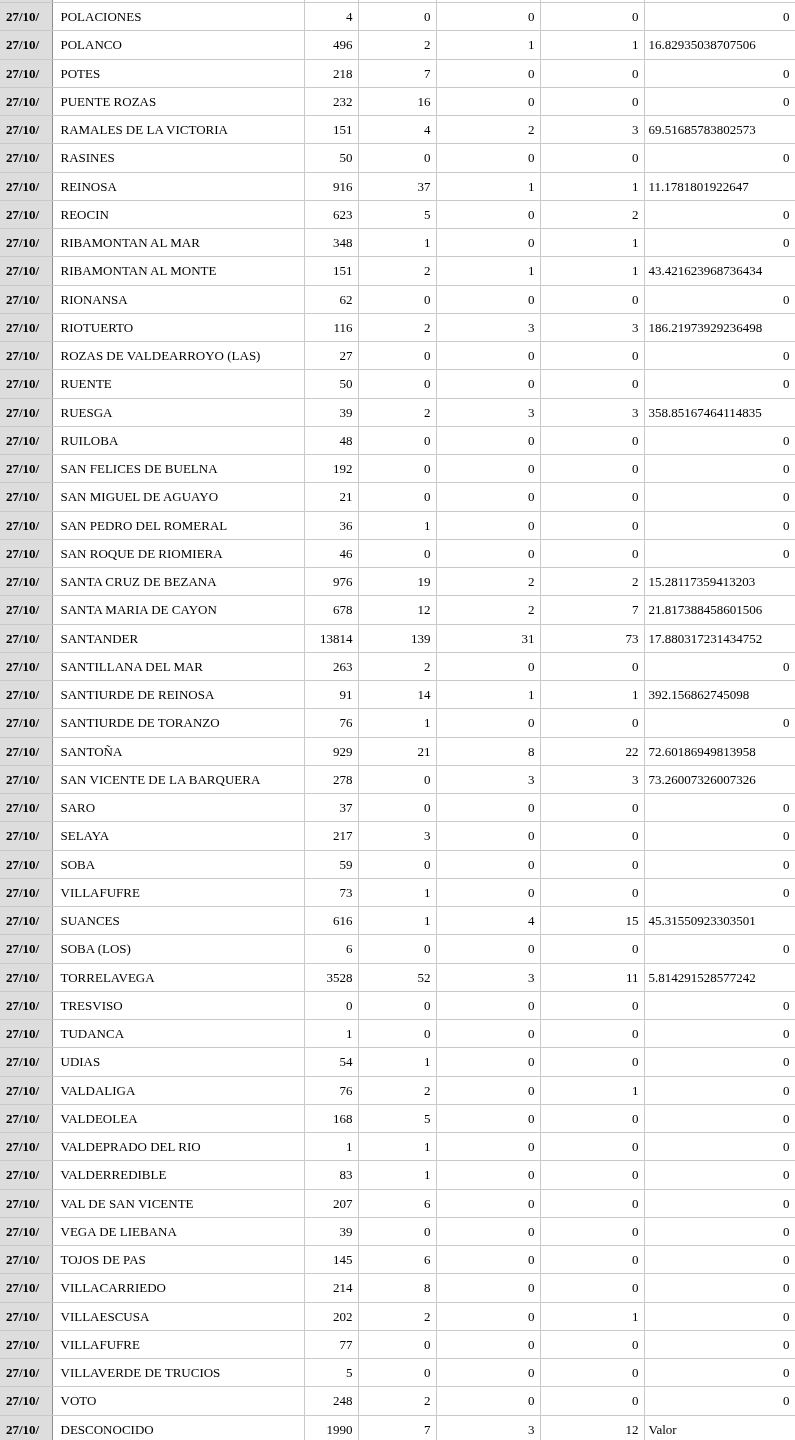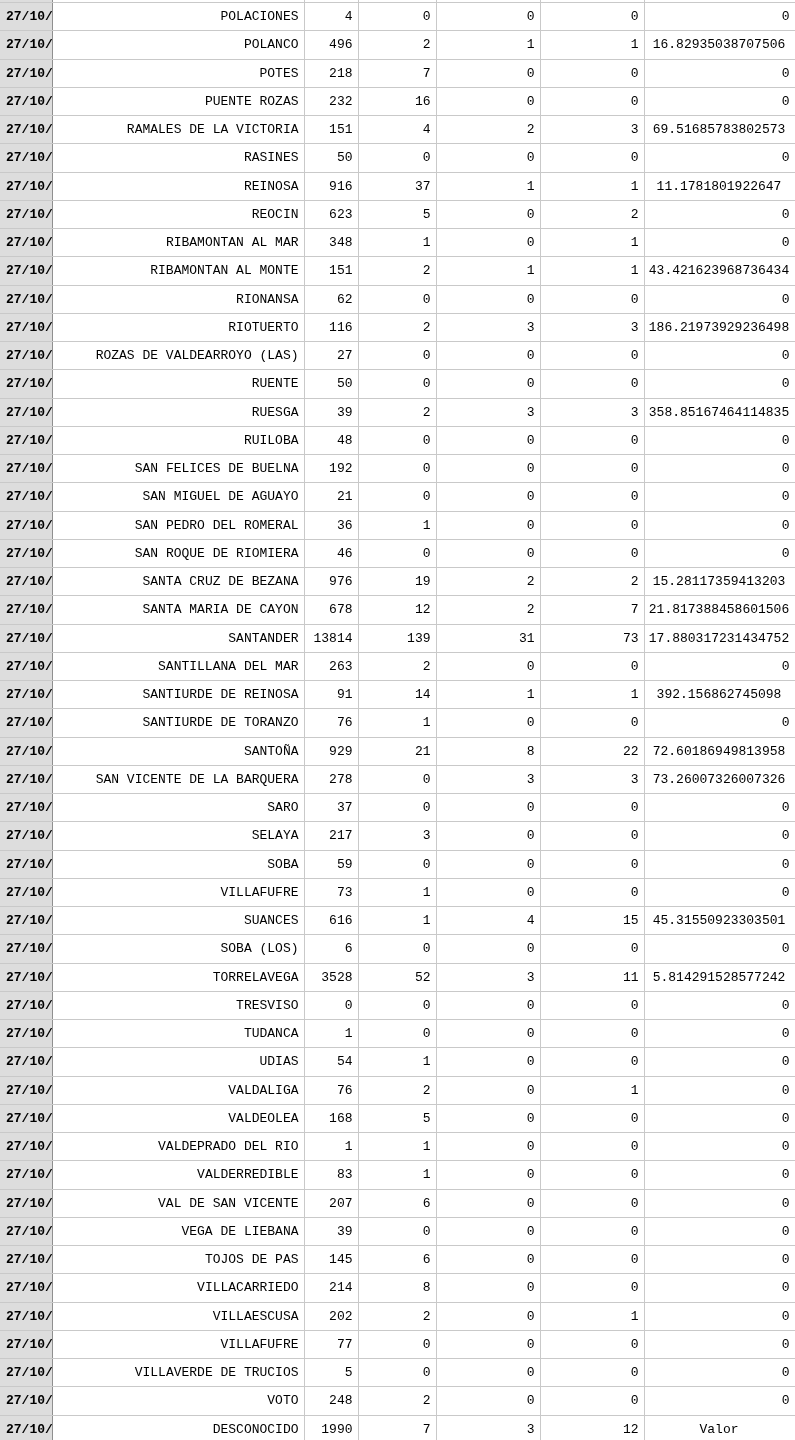--- a/index.html
+++ b/index.html
@@ -2,21 +2,21 @@
 <html><head>
 <meta charset="utf-8">
 <style>
   html, body { margin: 0; padding: 0; }
   .screen {
     position: relative;
     width: 795px;
     height: 1440px;
     overflow: hidden;
     background: #ffffff;
-    font-family: Liberation Mono, monospace;
+    font-family: Liberation Serif, serif;
   }
   table.grid {
     position: absolute;
     top: -25.2px;
     left: 0;
     width: 795px;
     border-collapse: collapse;
     table-layout: fixed;
   }
   td {
@@ -32,24 +32,24 @@
   }
   td.date {
     background: #dddddd;
     font-weight: bold;
     border-left: none;
     border-right: 1px solid #8f8f8f;
     padding-left: 6px;
     padding-right: 2px;
     text-align: left;
   }
-  td.name { text-align: right; padding-left: 0; }
+  td.name { text-align: left; padding-left: 8px; }
   td.num  { text-align: right; padding-right: 5px; }
   td.rate-right { text-align: right; padding-right: 5px; }
-  td.rate-left  { text-align: center; padding-left: 4px; }
+  td.rate-left  { text-align: left; padding-left: 4px; }
   tr.clip-row td { border-top: none; }
 </style>
 </head>
 <body>
 
 <div class="screen">
   <table class="grid">
     <colgroup>
       <col style="width:52px">
       <col style="width:252px">

